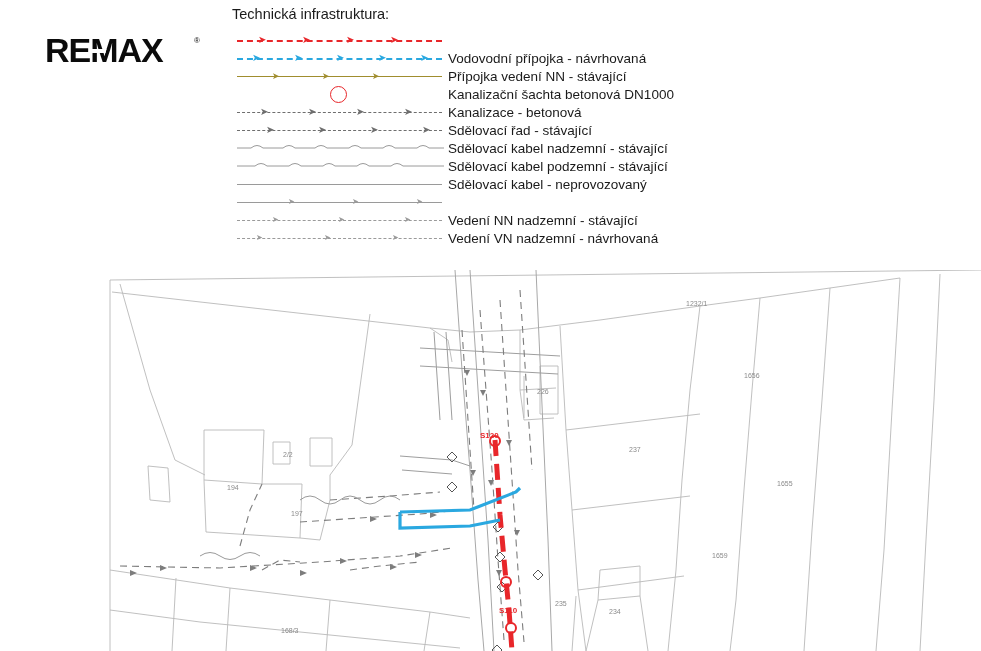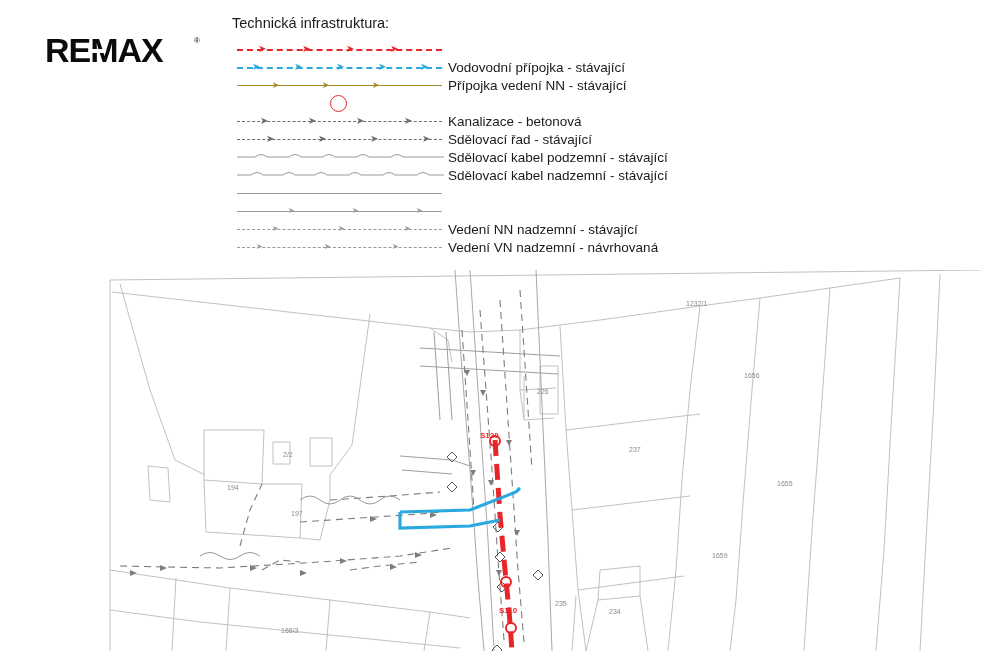--- a/index.html
+++ b/index.html
@@ -47,21 +47,21 @@
     right: -5px;
     top: 6px;
     font-size: 8px;
     color: #0b0b0b;
   }
 
   
   #legend {
     position: absolute;
     left: 232px;
-    top: 15px;
+    top: 6px;
     width: 540px;
   }
   #legend-title {
     font-size: 14.5px;
     color: #1a1a1a;
     margin-bottom: 9px;
     white-space: nowrap;
   }
   .legend-row {
     display: flex;
@@ -183,37 +183,38 @@
 
   <div class="legend-row">
     <div class="legend-sample">
       <div class="ln dash-blue"></div>
       <span class="mk blue" style="left:20px;">➤</span>
       <span class="mk blue" style="left:62px;">➤</span>
       <span class="mk blue" style="left:104px;">➤</span>
       <span class="mk blue" style="left:146px;">➤</span>
       <span class="mk blue" style="left:188px;">➤</span>
     </div>
-    <div class="legend-label">Vodovodní přípojka - stávající</div>
+    <div class="legend-label">Vodovodní přípojka - návrhovaná</div>
   </div>
 
   <div class="legend-row">
     <div class="legend-sample">
       <div class="ln solid-olive"></div>
       <span class="mk olive" style="left:40px; font-size:9px;">➤</span>
       <span class="mk olive" style="left:90px; font-size:9px;">➤</span>
       <span class="mk olive" style="left:140px; font-size:9px;">➤</span>
     </div>
     <div class="legend-label">Přípojka vedení NN - stávající</div>
   </div>
 
   <div class="legend-row">
     <div class="legend-sample">
       <div class="circle-sample"></div>
     </div>
+    <div class="legend-label">Kanalizační šachta betonová DN1000</div>
   </div>
 
   <div class="legend-row">
     <div class="legend-sample">
       <div class="ln dash-grey"></div>
       <span class="mk grey" style="left:28px;">➤</span>
       <span class="mk grey" style="left:76px;">➤</span>
       <span class="mk grey" style="left:124px;">➤</span>
       <span class="mk grey" style="left:172px;">➤</span>
     </div>
@@ -227,39 +228,40 @@
       <span class="mk grey" style="left:86px;">➤</span>
       <span class="mk grey" style="left:138px;">➤</span>
       <span class="mk grey" style="left:190px;">➤</span>
     </div>
     <div class="legend-label">Sdělovací řad - stávající</div>
   </div>
 
   <div class="legend-row">
     <div class="legend-sample">
       <svg class="sq" viewBox="0 0 207 14" preserveAspectRatio="none">
+        <path d="M0,7 H14 q6,-5 12,0 H46 q6,-5 12,0 H78 q6,-5 12,0 H112 q6,-5 12,0 H146 q6,-5 12,0 H180 q6,-5 12,0 H207" fill="none" stroke="#9a9a9a" stroke-width="1"></path>
+      </svg>
+    </div>
+    <div class="legend-label">Sdělovací kabel nadzemní - stávající</div>
+  </div>
+
+  <div class="legend-row">
+    <div class="legend-sample">
+      <svg class="sq" viewBox="0 0 207 14" preserveAspectRatio="none">
         <path d="M0,7 H18 q6,-5 12,0 H52 q6,-5 12,0 H86 q6,-5 12,0 H120 q6,-5 12,0 H154 q6,-5 12,0 H207" fill="none" stroke="#9a9a9a" stroke-width="1"></path>
       </svg>
     </div>
     <div class="legend-label">Sdělovací kabel podzemní - stávající</div>
   </div>
 
   <div class="legend-row">
     <div class="legend-sample">
-      <svg class="sq" viewBox="0 0 207 14" preserveAspectRatio="none">
-        <path d="M0,7 H14 q6,-5 12,0 H46 q6,-5 12,0 H78 q6,-5 12,0 H112 q6,-5 12,0 H146 q6,-5 12,0 H180 q6,-5 12,0 H207" fill="none" stroke="#9a9a9a" stroke-width="1"></path>
-      </svg>
-    </div>
-    <div class="legend-label">Sdělovací kabel nadzemní - stávající</div>
-  </div>
-
-  <div class="legend-row">
-    <div class="legend-sample">
       <div class="ln solid-grey"></div>
     </div>
+    <div class="legend-label">Sdělovací kabel - neprovozovaný</div>
   </div>
 
   <div class="legend-row">
     <div class="legend-sample">
       <div class="ln solid-grey"></div>
       <span class="mk lgrey" style="left:56px; font-size:8px;">➤</span>
       <span class="mk lgrey" style="left:120px; font-size:8px;">➤</span>
       <span class="mk lgrey" style="left:184px; font-size:8px;">➤</span>
     </div>
   </div>

